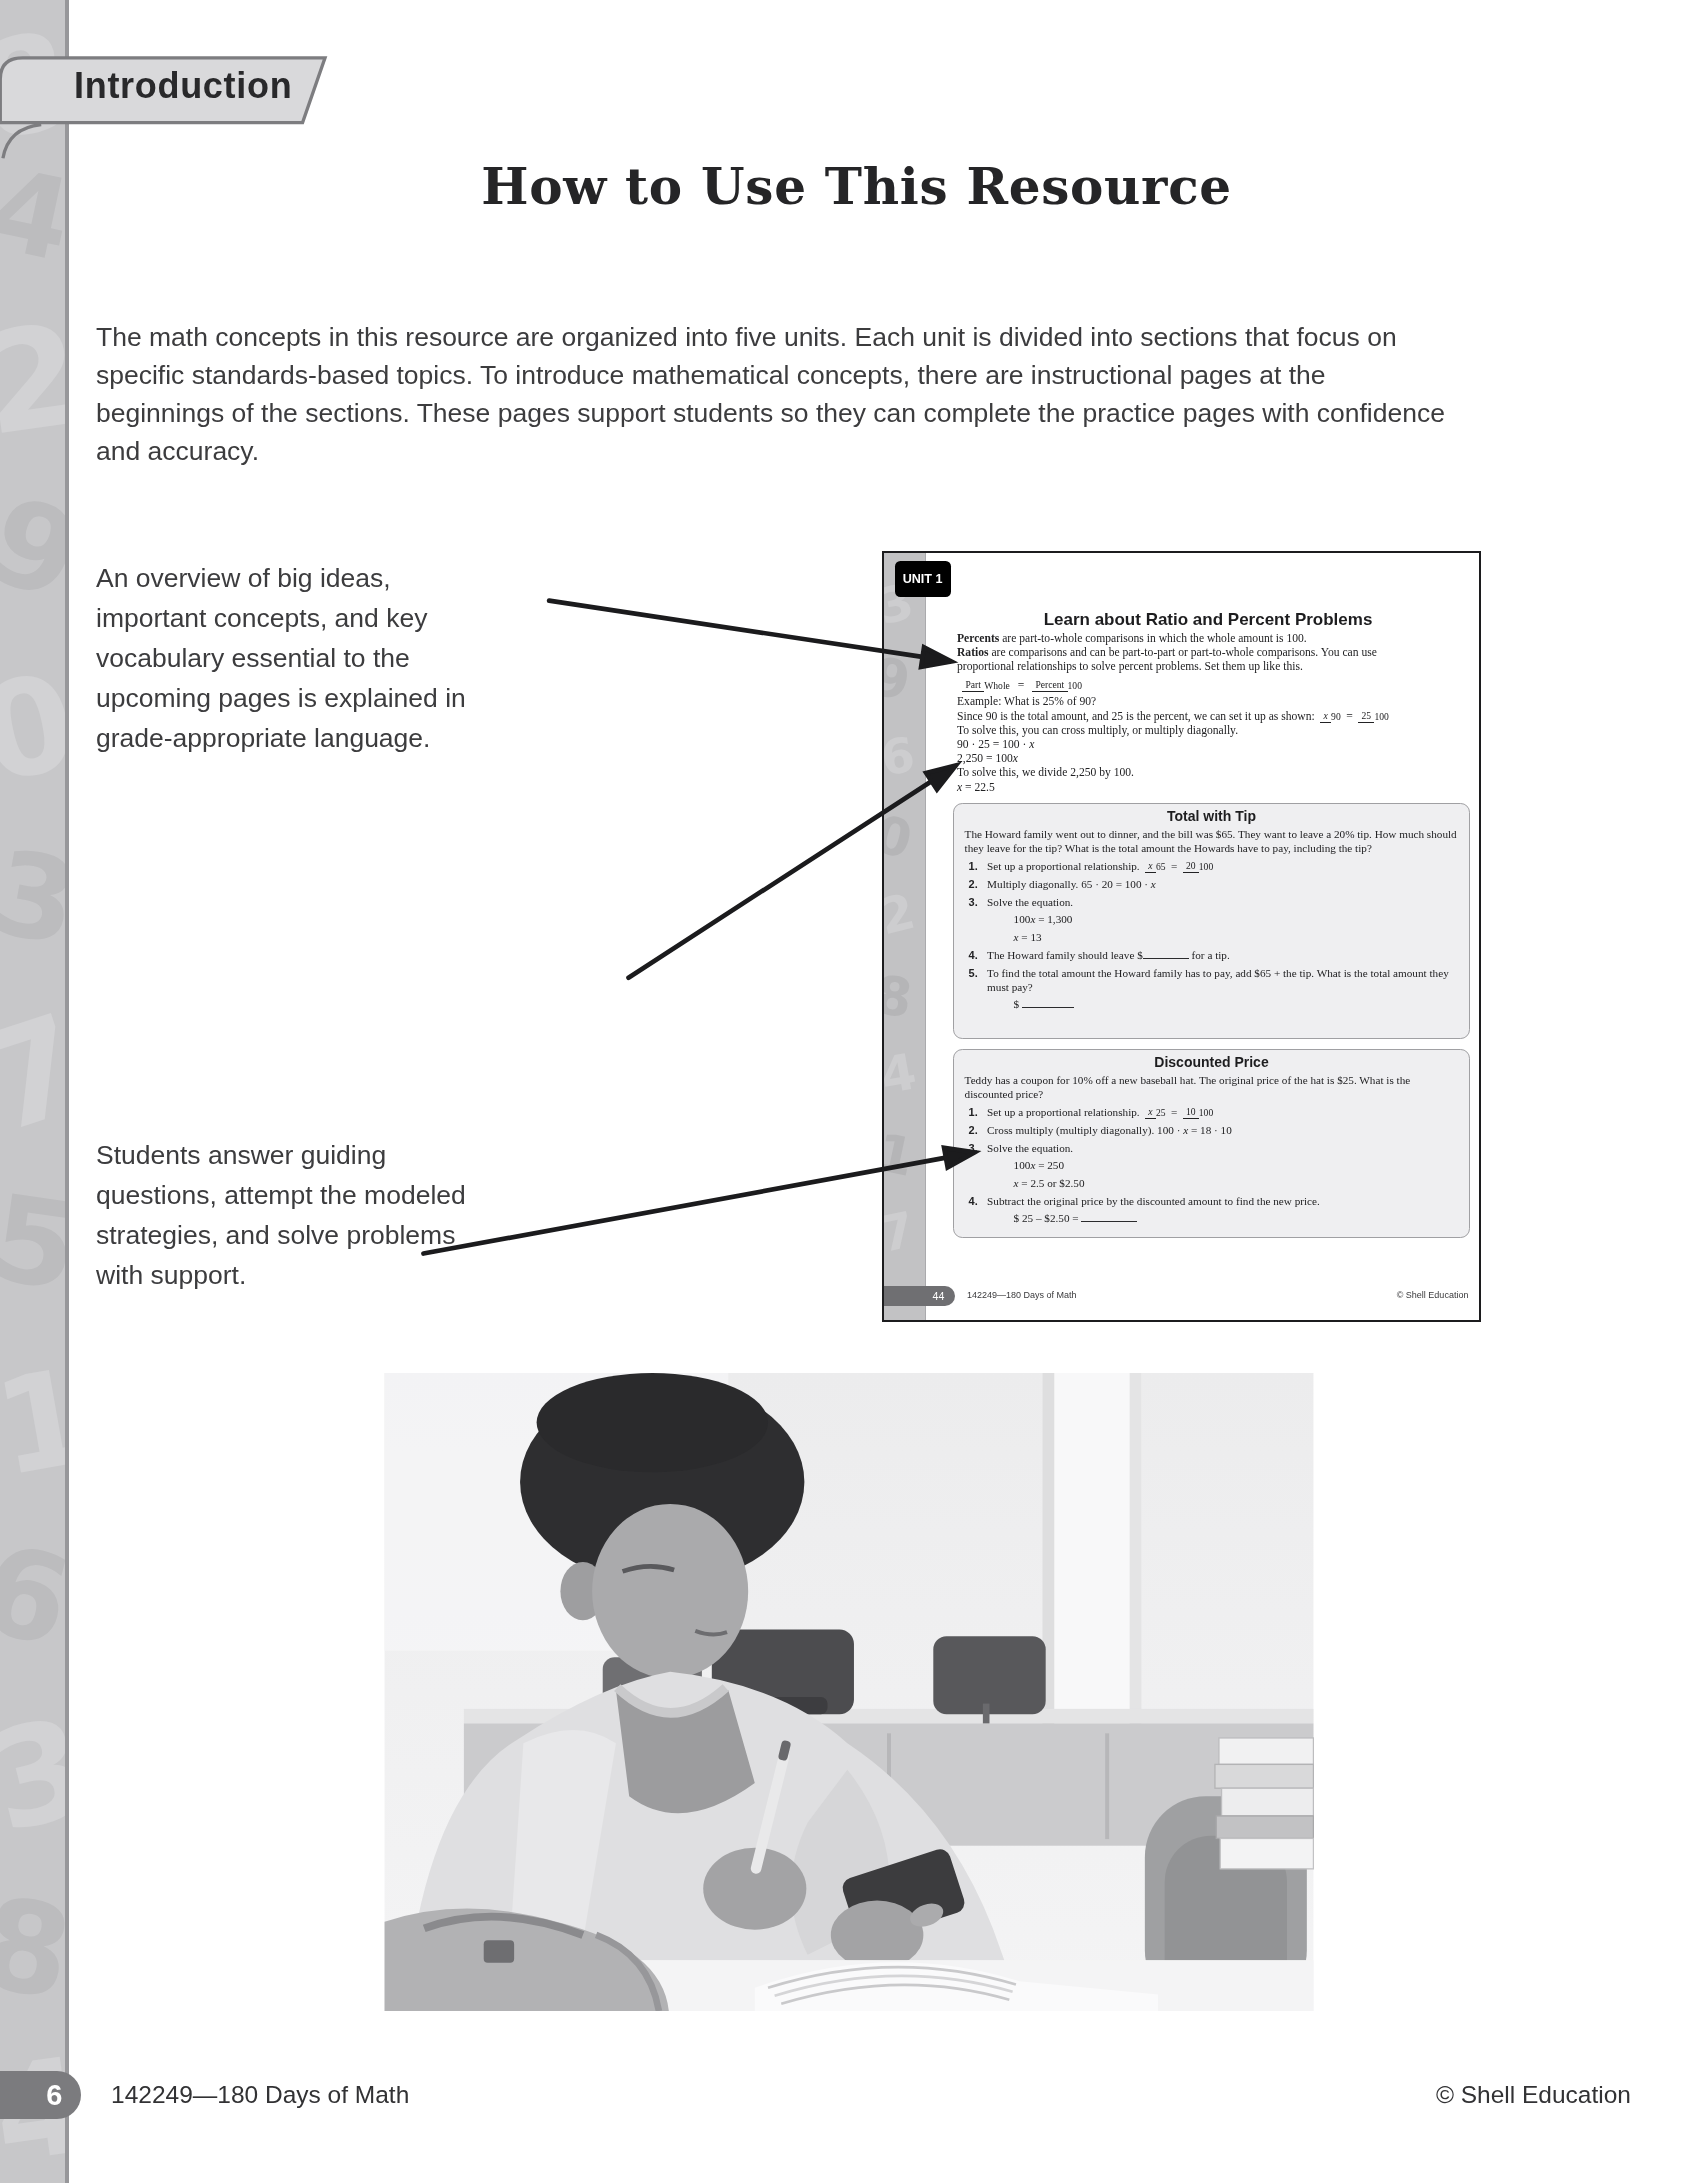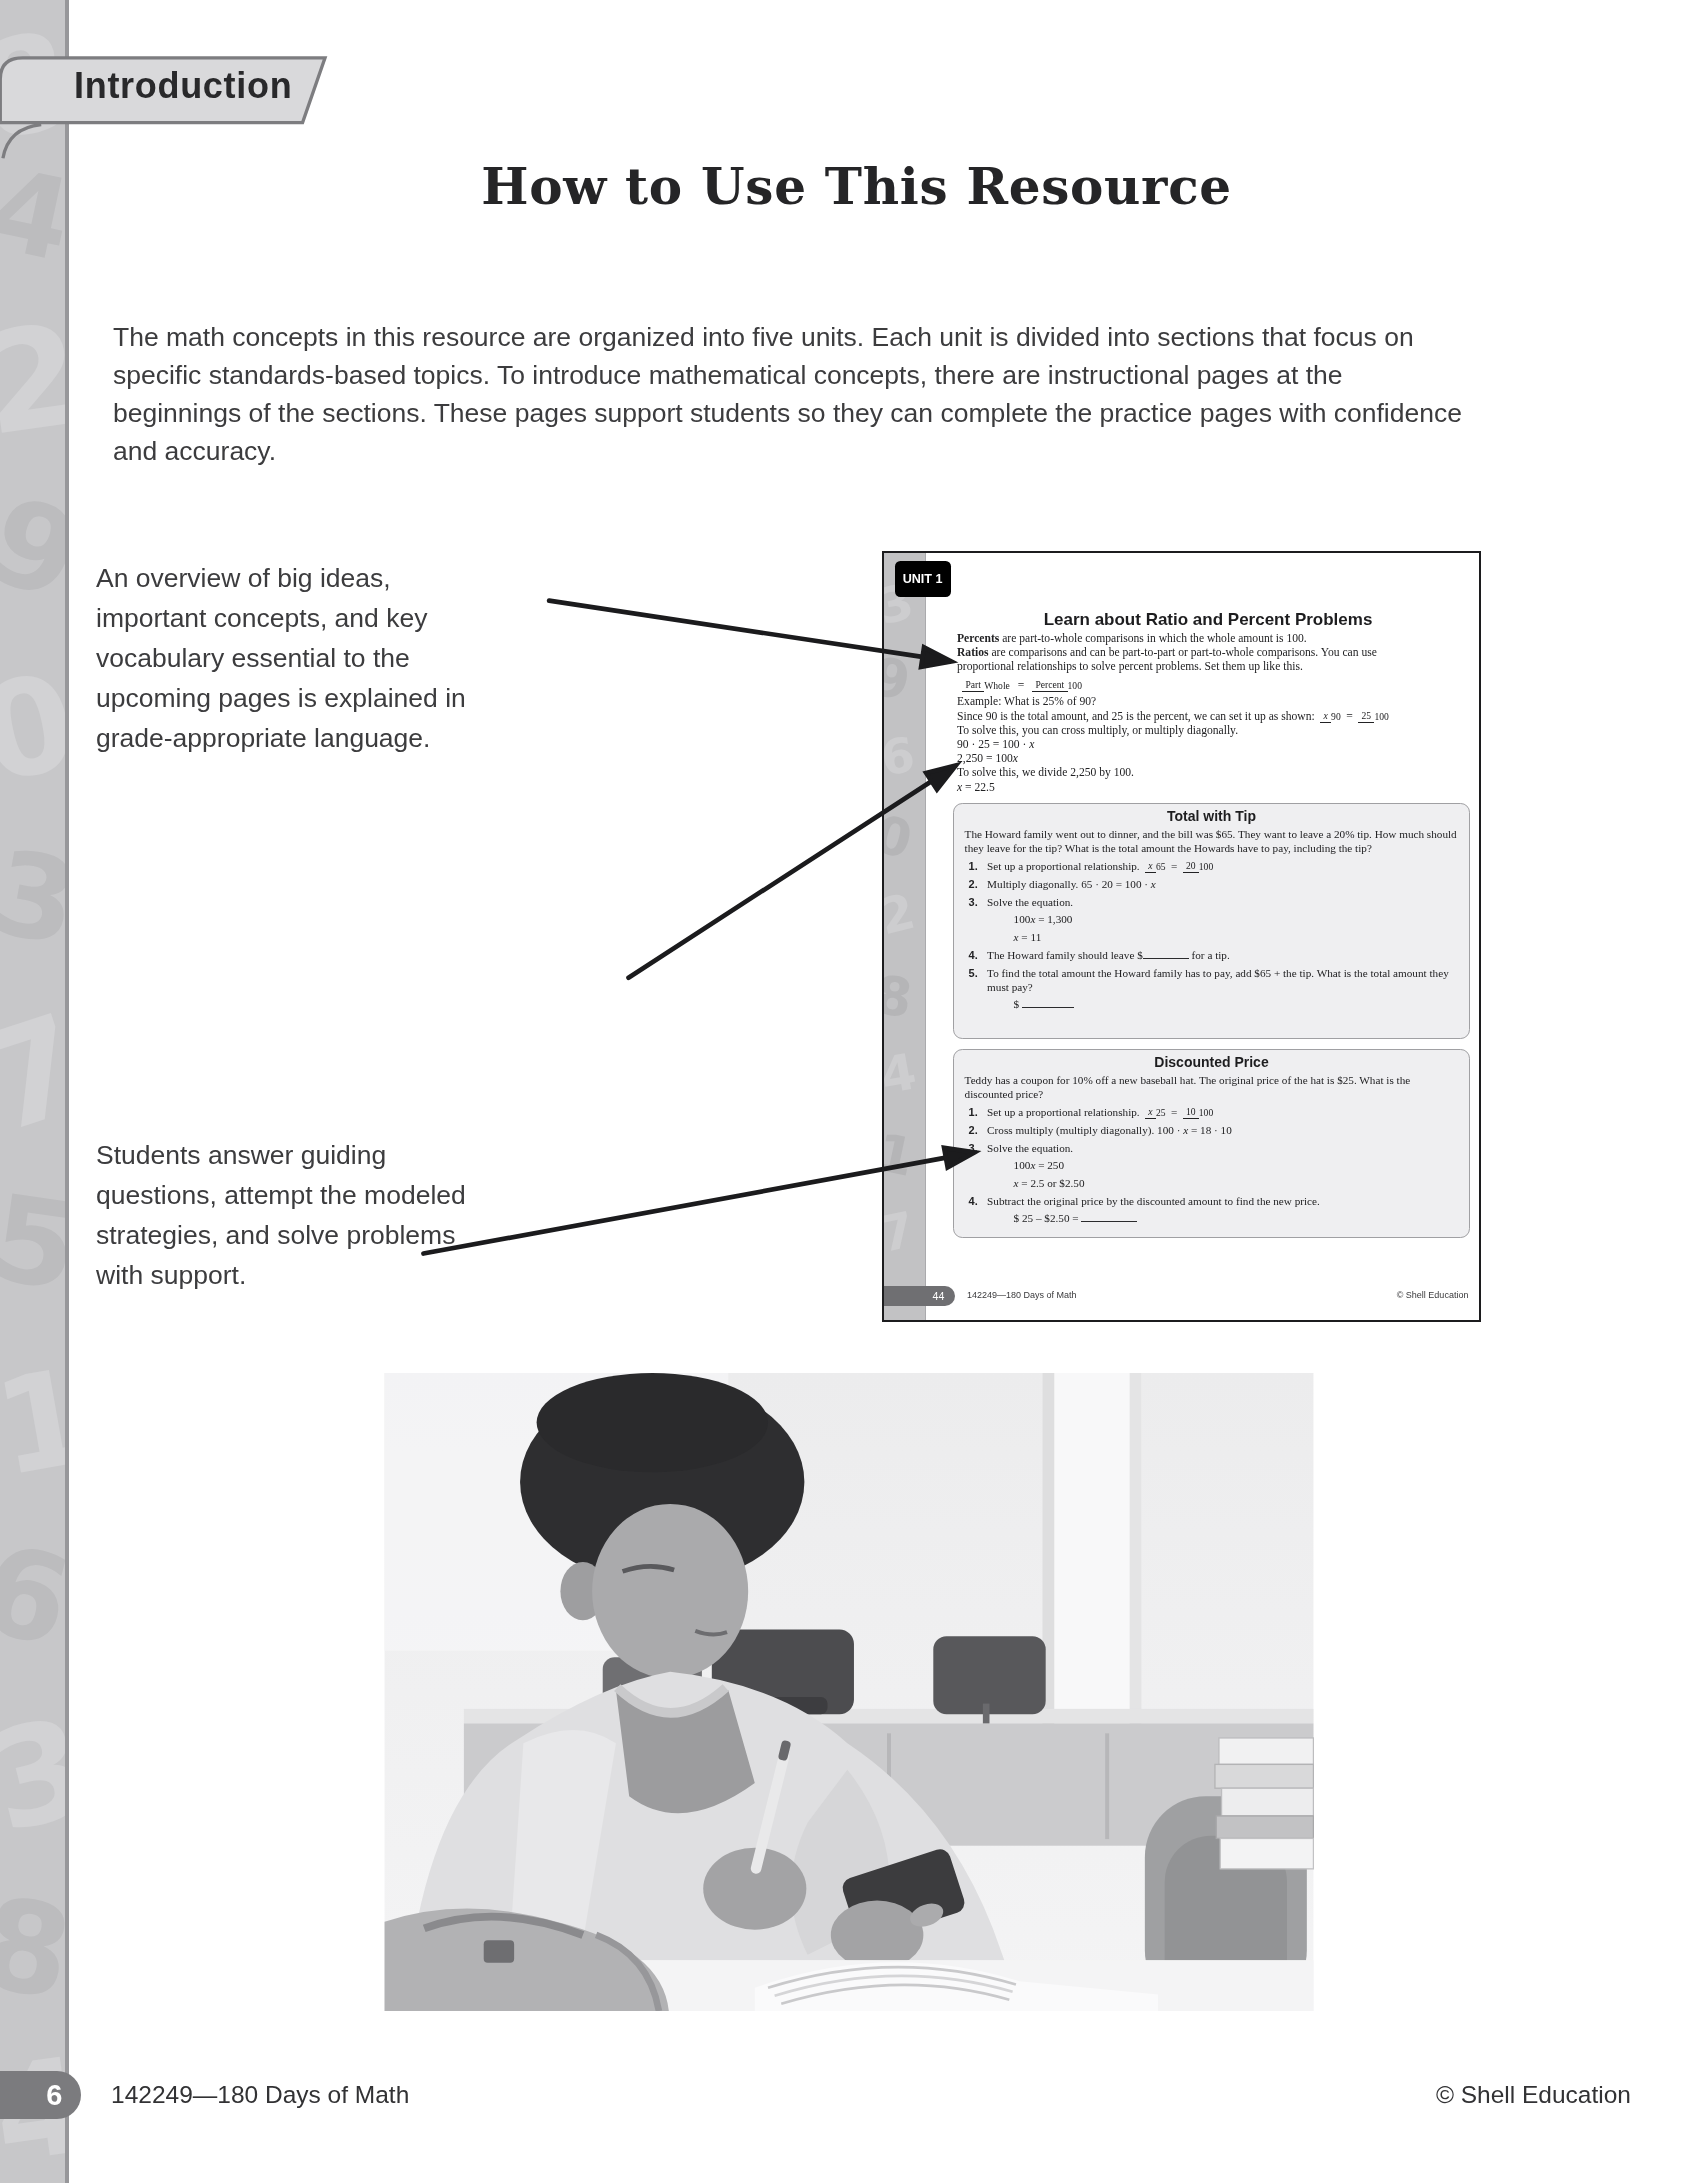--- a/index.html
+++ b/index.html
@@ -29,21 +29,21 @@
     font-family:"DejaVu Serif", serif; font-weight:bold; font-size:50px; color:#252527;
     z-index:2; letter-spacing:0.7px;
   }
   .section-heading {
     position:absolute; left:96px; top:258px;
     font-family:"DejaVu Serif", serif; font-weight:bold; font-size:38px; color:#252527;
     z-index:2;
   }
   .intro-paragraph {
     position:absolute; left:96px; top:318px; width:1350px;
-    font-size:26.5px; line-height:38px; color:#3c3c3e; z-index:2;margin-left:17px;
+    font-size:26.5px; line-height:38px; color:#3c3c3e; z-index:2;
   }
   .annotation { position:absolute; left:96px; font-size:26.5px; line-height:40px; color:#3c3c3e; z-index:2; }
   #annotation-1 { top:558px;  width:410px; }
   #annotation-2 { top:855px; width:334px; }
   #annotation-3 { top:1135px; width:410px; }
   
   #arrows-svg { position:absolute; left:0; top:0; z-index:6; pointer-events:none; }
   
   #sample-page {
     position:absolute; left:882px; top:551px; width:599px; height:771px;
@@ -211,21 +211,21 @@
               <span class="fn">20</span>
               <span class="fd">100</span>
             </span></span>
         </div>
         <div class="sp-step">
           <span class="sp-num">2.</span>
           <span class="sp-step-body"><span>Multiply diagonally.  65 · 20 = 100 · </span><i>x</i></span>
         </div>
         <div class="sp-step">
           <span class="sp-num">3.</span>
-          <span class="sp-step-body"><span>Solve the equation.</span><div class="sp-sub"><span>100</span><i>x</i><span> = 1,300</span></div><div class="sp-sub"><i>x</i><span> = 11</span></div></span>
+          <span class="sp-step-body"><span>Solve the equation.</span><div class="sp-sub"><span>100</span><i>x</i><span> = 1,300</span></div><div class="sp-sub"><i>x</i><span> = 13</span></div></span>
         </div>
         <div class="sp-step">
           <span class="sp-num">4.</span>
           <span class="sp-step-body"><span>The Howard family should leave $</span><span class="blank" style="width: 46px;"></span><span> for a tip.</span></span>
         </div>
         <div class="sp-step">
           <span class="sp-num">5.</span>
           <span class="sp-step-body"><span>To find the total amount the Howard family has to pay, add $65 + the tip.  What is the total amount they must pay?</span><div class="sp-sub"><span>$ </span><span class="blank" style="width: 52px;"></span></div></span>
         </div>
       </div>

